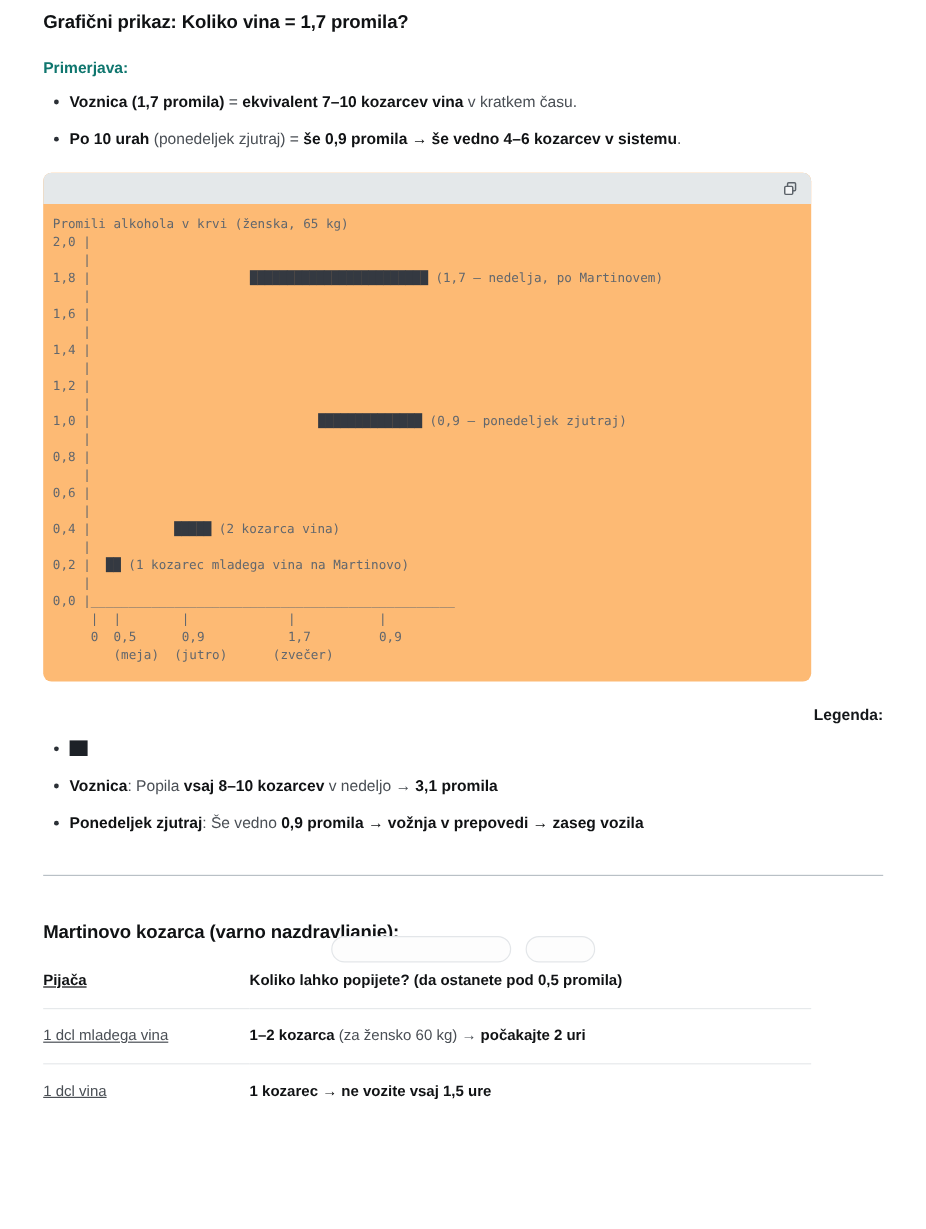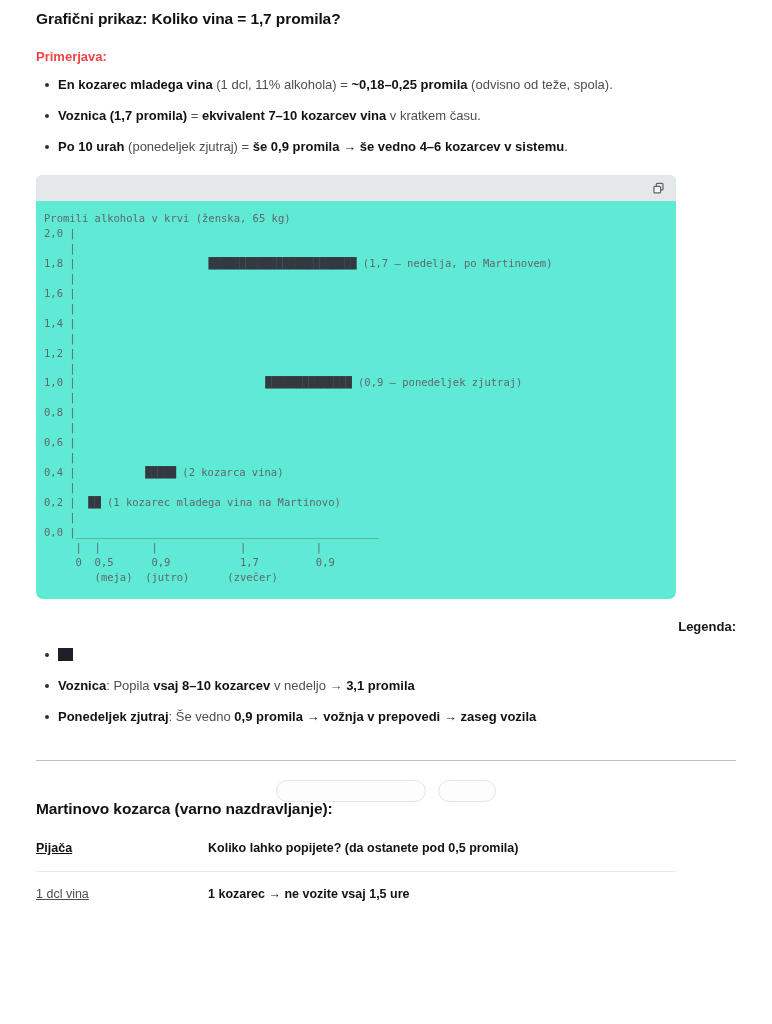--- a/index.html
+++ b/index.html
@@ -20,21 +20,21 @@
     margin: 0;
     padding-top: 8px;
     line-height: 22px;
     color: #101214;
   }
   p.lead {
     font-size: 13px;
     font-weight: 700;
     margin: 18px 0 0 0;
     line-height: 18px;
-    color: #ef4444;
+    color: #0f766e;
   }
   ul.bullets {
     margin: 10px 0 0 0;
     padding-left: 22px;
     list-style: none;
   }
   ul.bullets > li {
     position: relative;
     font-size: 13px;
     line-height: 18px;
@@ -50,21 +50,21 @@
     background: #2b3036;
   }
   b, strong { color: #101214; font-weight: 700; }
 
   
   .codeblock {
     margin-top: 19px;
     width: 640px;
     border-radius: 7px;
     overflow: hidden;
-    background: #5eead4;
+    background: #fdba74;
   }
   .code-header {
     height: 26px;
     background: #e4e8ea;
     display: flex;
     align-items: center;
     justify-content: flex-end;
     padding-right: 10px;
   }
   .copy-btn {
@@ -162,21 +162,20 @@
 </head>
 <body>
 
 <div class="page">
 
   <h2 class="section-title">Grafični prikaz: Koliko vina = 1,7 promila?</h2>
 
   <p class="lead">Primerjava:</p>
 
   <ul class="bullets">
-    <li><b>En kozarec mladega vina</b><span> (1 dcl, 11% alkohola) = </span><b>~0,18–0,25 promila</b><span> (odvisno od teže, spola).</span></li>
     <li><b>Voznica (1,7 promila)</b><span> = </span><b>ekvivalent 7–10 kozarcev vina</b><span> v kratkem času.</span></li>
     <li><b>Po 10 urah</b><span> (ponedeljek zjutraj) = </span><b>še 0,9 promila → še vedno 4–6 kozarcev v sistemu</b><span>.</span></li>
   </ul>
 
   <div class="codeblock">
     <div class="code-header">
       <div class="copy-btn">
         <svg width="13" height="13" viewBox="0 0 16 16" fill="none">
           <rect x="5.3" y="1.6" width="8.2" height="8.2" rx="1.1" stroke="#5c636a" stroke-width="1.5"></rect>
           <rect x="2.4" y="5.3" width="8.2" height="8.2" rx="1.1" fill="#f4f5f6" stroke="#5c636a" stroke-width="1.5"></rect>
@@ -224,20 +223,24 @@
 
   <table class="advice">
     <thead>
       <tr>
         <th class="c1">Pijača</th>
         <th>Koliko lahko popijete? (da ostanete pod 0,5 promila)</th>
       </tr>
     </thead>
     <tbody>
       <tr>
+        <td class="c1">1 dcl mladega vina</td>
+        <td><b>1–2 kozarca</b><span> (za žensko 60 kg) → </span><b>počakajte 2 uri</b></td>
+      </tr>
+      <tr>
         <td class="c1">1 dcl vina</td>
         <td><b>1 kozarec → ne vozite vsaj 1,5 ure</b></td>
       </tr>
     </tbody>
   </table>
 
   <div class="chips">
     <div class="chip wide"></div>
     <div class="chip narrow"></div>
   </div>

